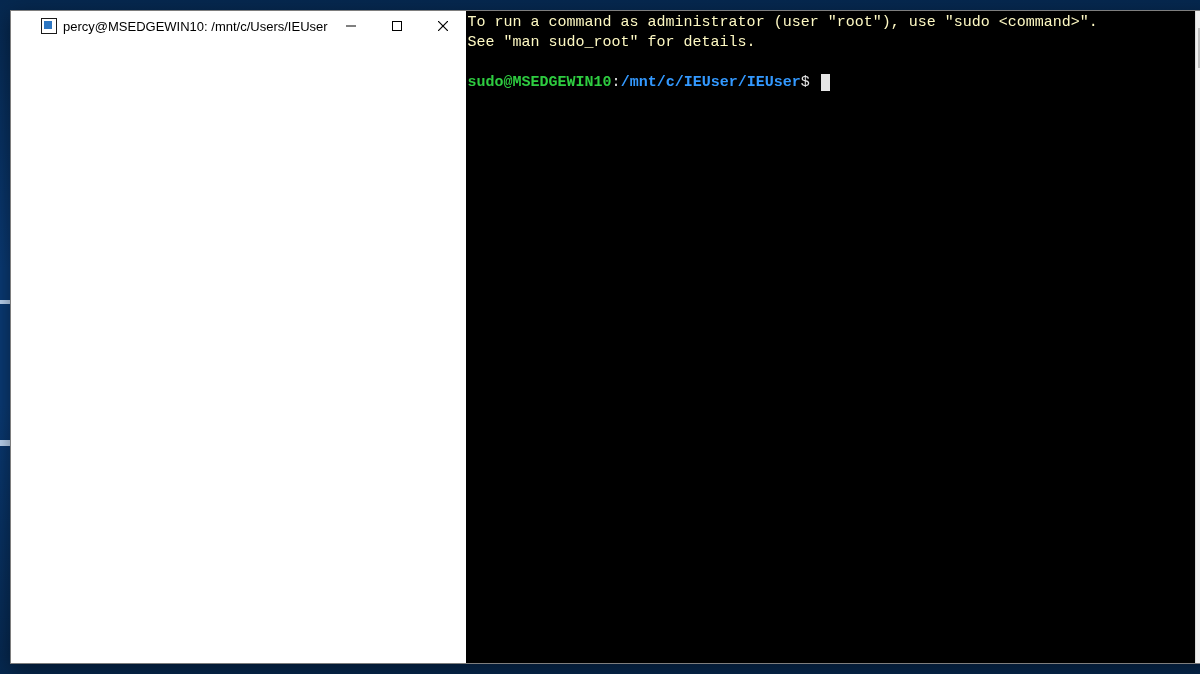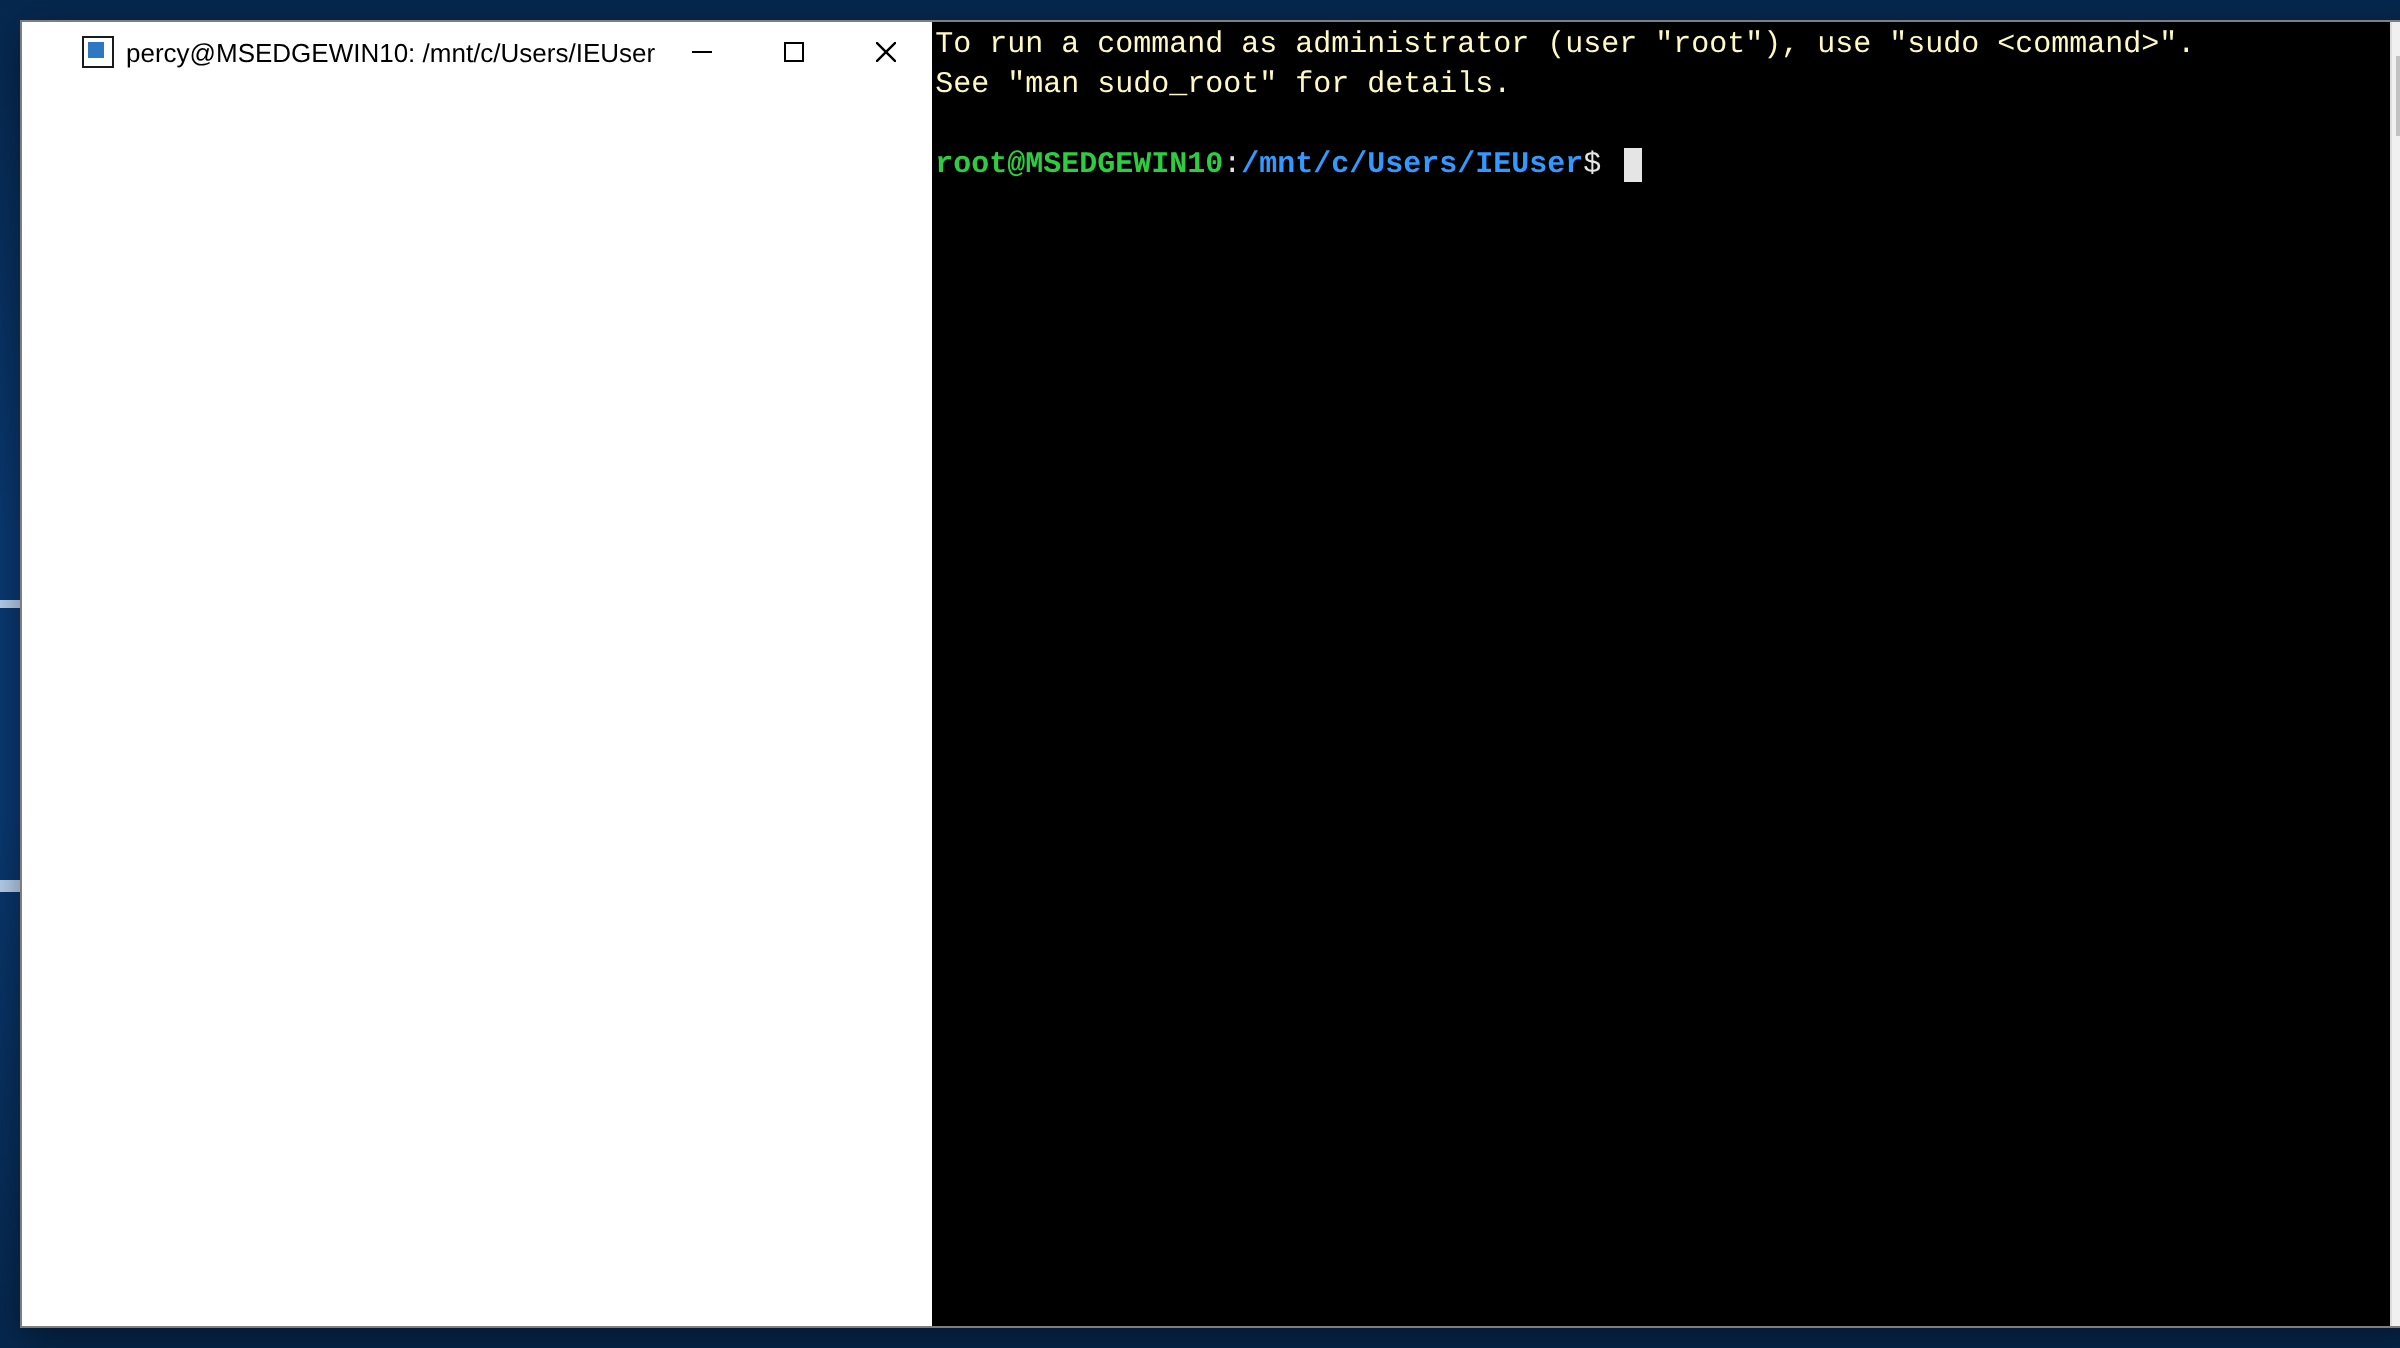--- a/index.html
+++ b/index.html
@@ -188,21 +188,21 @@
           </svg>
         </div>
       </div>
     </div>
 
     <div class="client-area">
 
       <div class="terminal"><span class="out-line">To run a command as administrator (user "root"), use "sudo &lt;command&gt;".</span>
 <span class="out-line">See "man sudo_root" for details.</span>
 <span class="out-line"></span>
-<span class="prompt"><span class="user-host">root@MSEDGEWIN10</span><span class="colon">:</span><span class="cwd">/mnt/c/Users/IEUser</span><span class="sigil">$</span></span> <span></span><span class="cursor"></span></div>
+<span class="prompt"><span class="user-host">sudo@MSEDGEWIN10</span><span class="colon">:</span><span class="cwd">/mnt/c/IEUser/IEUser</span><span class="sigil">$</span></span> <span></span><span class="cursor"></span></div>
 
       <div class="vscroll">
         <div class="arrow" title="Scroll up">
           <svg width="8" height="6" viewBox="0 0 8 6">
               <path d="M4 0 L8 6 L0 6 Z" fill="currentColor"></path>
             </svg>
         </div>
         <div class="track">
           <div class="thumb"></div>
         </div>

